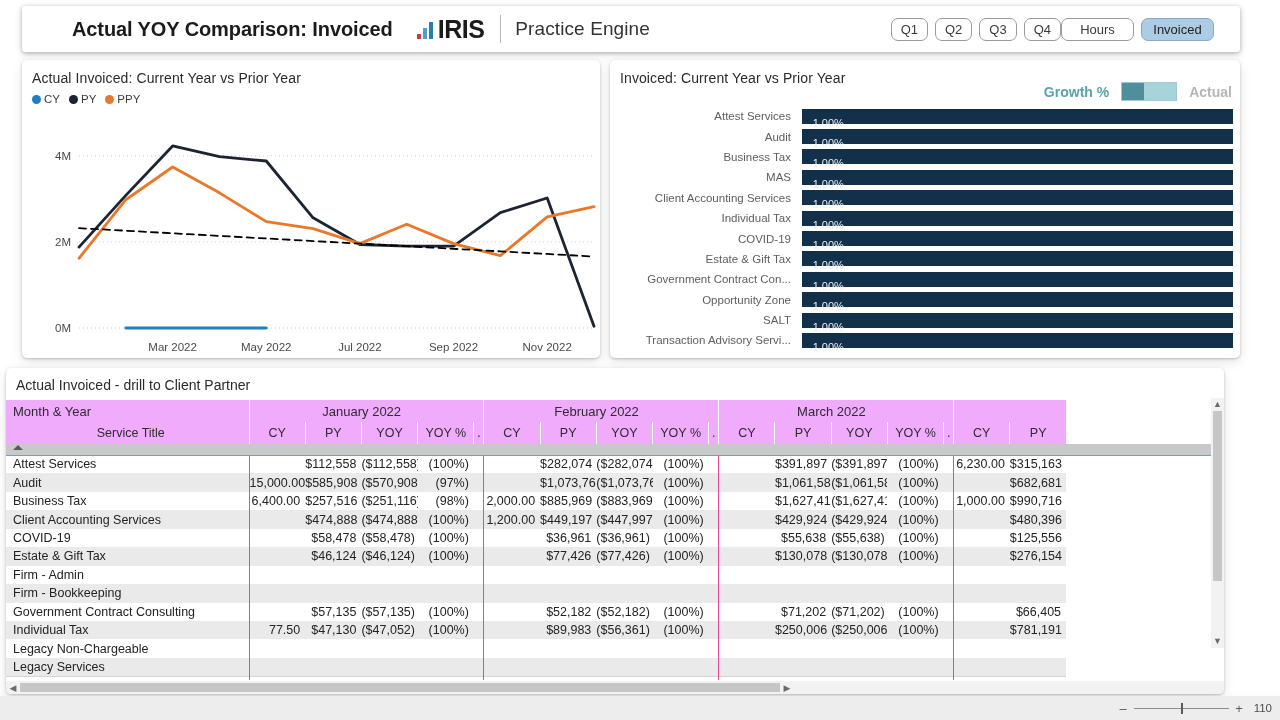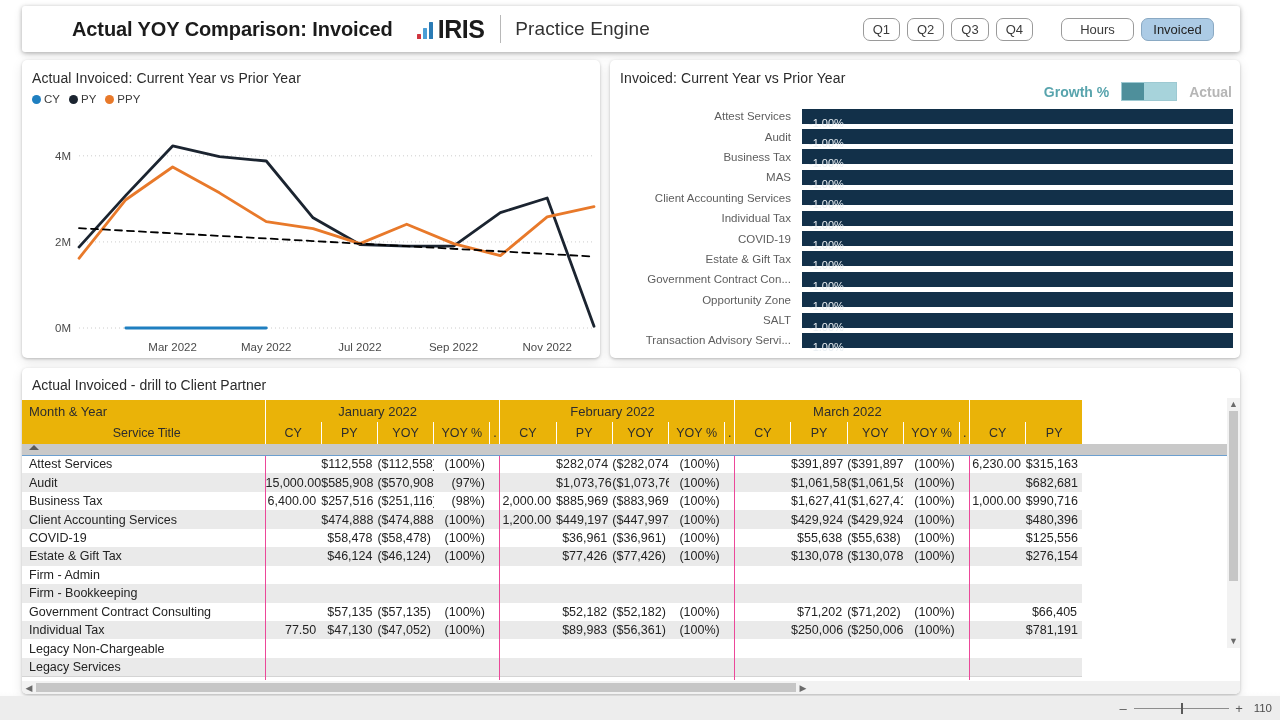--- a/index.html
+++ b/index.html
@@ -30,21 +30,21 @@
   }
   .logo-divider { width: 1px; height: 28px; background: #b8b8b8; margin: 0 14px 0 16px; }
   .logo-sub { font-size: 19px; color: #333333; letter-spacing: 0.1px; }
   #page-title {
     font-size: 20px; font-weight: bold; color: #1b1b1b;
     margin-left: 50px; letter-spacing: -0.1px;
   }
 
   #filters { margin-left: auto; display: flex; align-items: center; padding-right: 26px; }
   .filter-group { display: flex; align-items: center; }
-  .gap-lg { margin-left: 28px; }
+  .gap-lg { }
   .chip {
     border: 1px solid #9a9a9a; border-radius: 7px;
     background: #ffffff; color: #3a3a3a;
     font-size: 13px; height: 23px; min-width: 30px;
     display: flex; align-items: center; justify-content: center;
     padding: 0 9px; margin-right: 7px; cursor: pointer;
     white-space: nowrap;
   }
   .chip:last-child { margin-right: 0; }
   .chip.year { min-width: 47px; }
@@ -89,25 +89,25 @@
     font-size: 11.5px; color: #5e5e5e; white-space: nowrap; overflow: hidden;
   }
   .bar-track { flex: 1; margin-right: 7px; }
   .bar-fill {
     height: 15px; background: #123049; display: flex; align-items: center;
     padding-left: 7px;
   }
   .bar-val { font-size: 11px; color: #e9eef2; margin-top: 13px; }
 
   
-  #panel-table { left: 22px; top: 368px; width: 1218px; height: 326px; overflow: hidden; }
+  #panel-table { left: 6px; top: 368px; width: 1218px; height: 326px; overflow: hidden; }
   #table-title { font-size: 14px; color: #2b2b2b; padding: 9px 0 7px 10px; }
   #table-clip { position: relative; width: 100%; height: 280px; overflow: hidden; }
   table { border-collapse: collapse; table-layout: fixed; width: 1285px; }
-  thead td, thead th { background: #eab308; color: #2d2d2d; font-weight: normal; }
+  thead td, thead th { background: #f0abfc; color: #2d2d2d; font-weight: normal; }
   .hdr-top { height: 22px; font-size: 13px; text-align: center; }
   .hdr-sub { height: 22px; font-size: 12.5px; text-align: center; }
   .hdr-foot { height: 11px; background: #c9c9c9; position: relative; }
   .sort-tri {
     position: absolute; left: 7px; top: 1px; width: 0; height: 0;
     border-left: 5px solid transparent; border-right: 5px solid transparent;
     border-bottom: 5px solid #5a5a5a;
   }
   .vline { border-left: 1px solid #ffffff; }
   .col-name { width: 243px; text-align: left; padding-left: 7px; }

